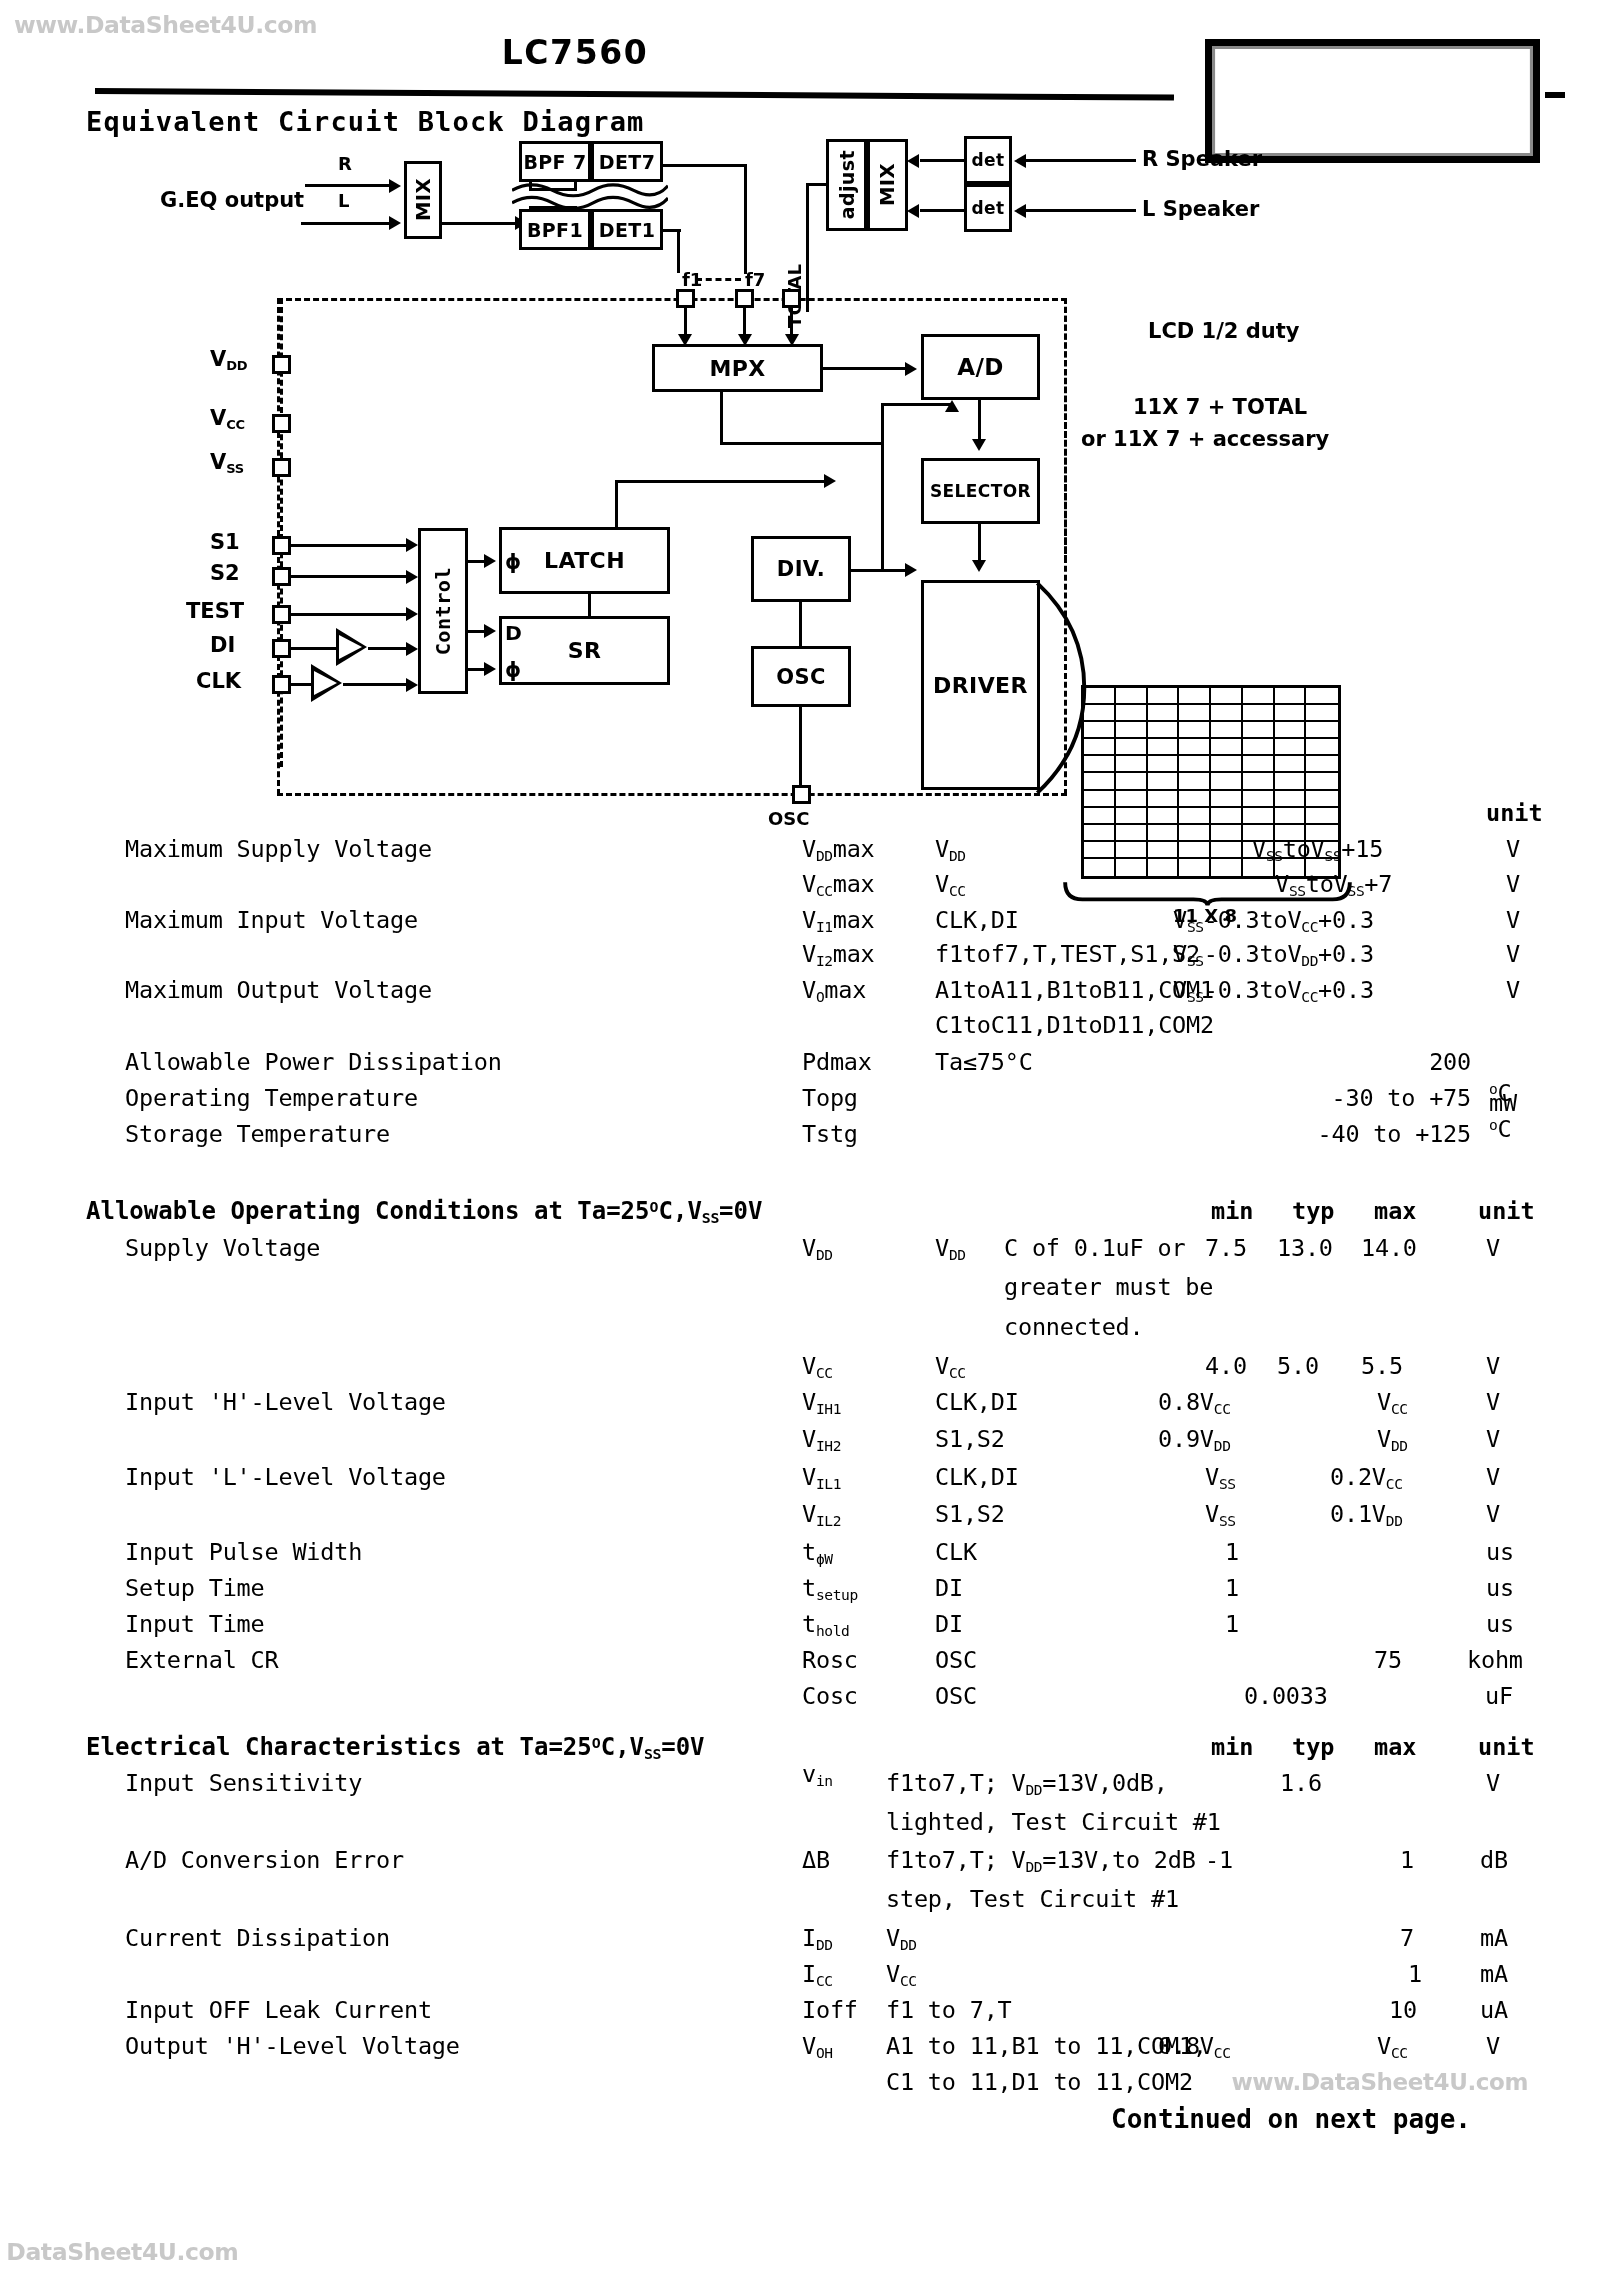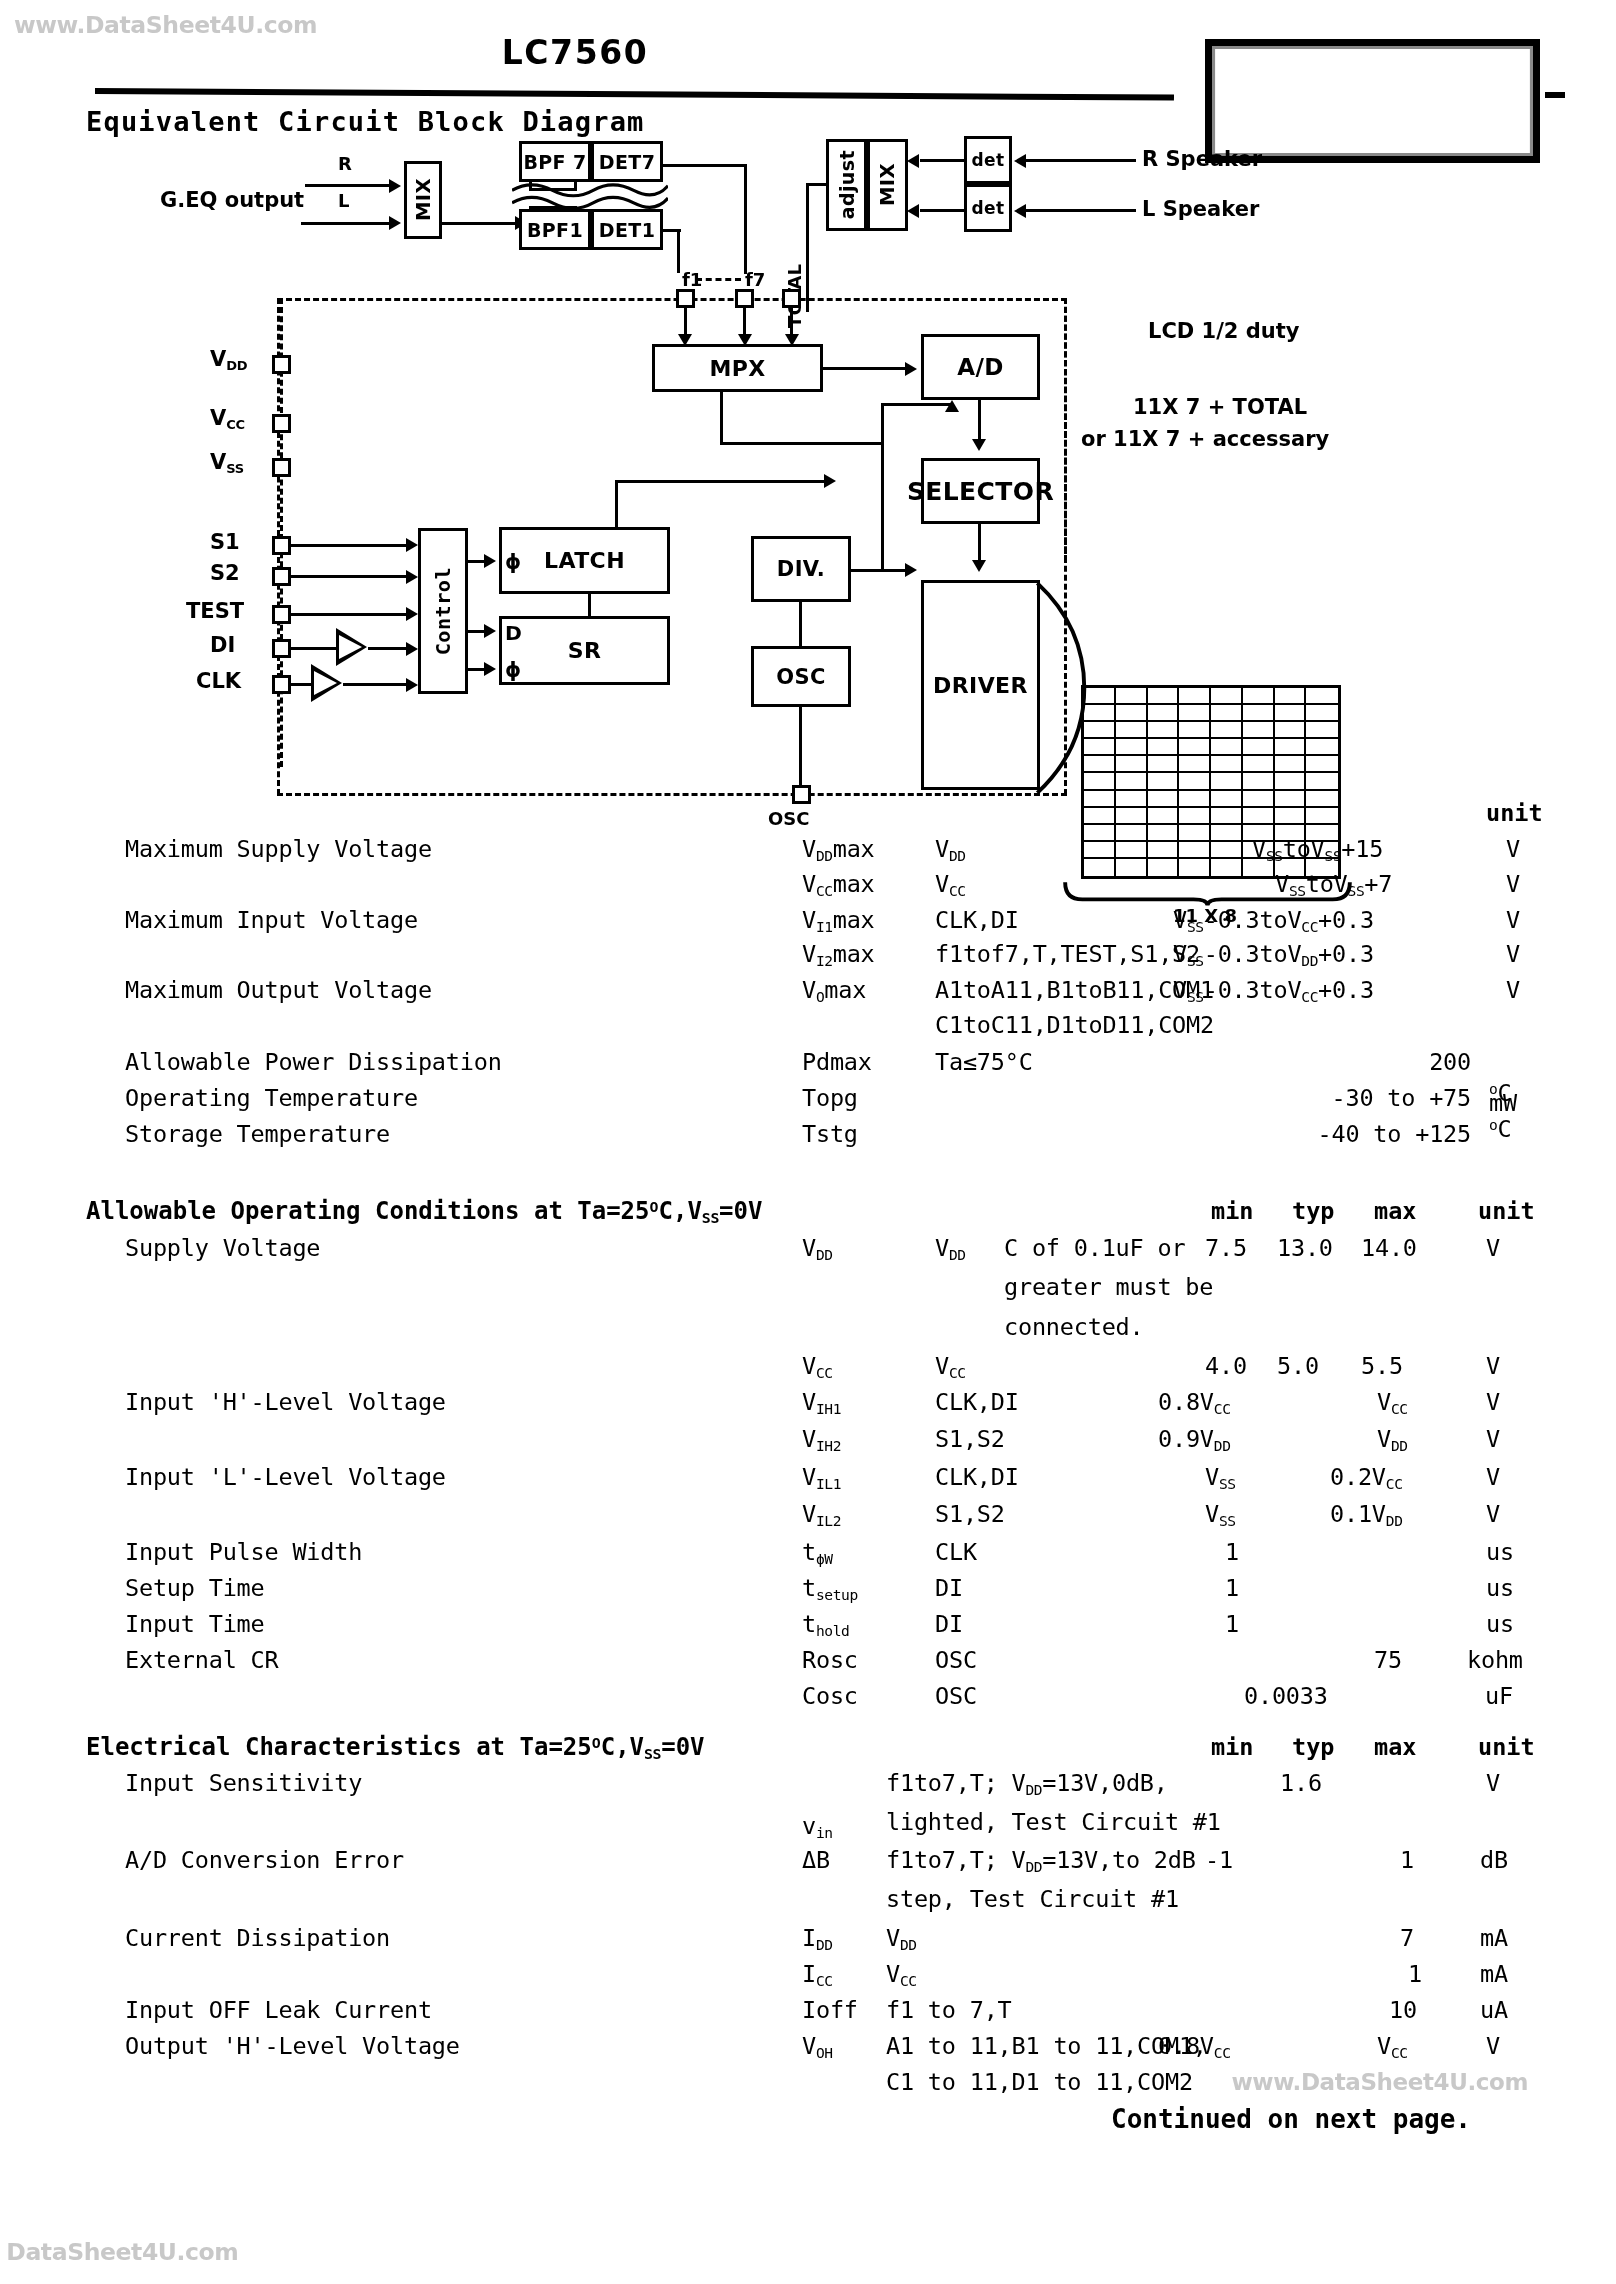--- a/index.html
+++ b/index.html
@@ -290,21 +290,21 @@
     </div>
     <div class="ln h" style="left:823px;top:222px;width:84px;"></div>
     <div class="arw r" style="left:905px;top:217px;"></div>
 
     <div class="ln v" style="left:720px;top:247px;height:53px;"></div>
     <div class="ln h" style="left:720px;top:297px;width:164px;"></div>
     <div class="ln v" style="left:881px;top:258px;height:41px;"></div>
     <div class="ln h" style="left:881px;top:258px;width:70px;"></div>
     <div class="arw u" style="left:945px;top:255px;"></div>
 
-    <div class="bx" style="left:921px;top:313px;width:119px;height:66px;font-size:25px;">
+    <div class="bx" style="left:921px;top:313px;width:119px;height:66px;font-size:17px;">
       <span>SELECTOR</span>
     </div>
     <div class="ln v" style="left:978px;top:255px;height:41px;"></div>
     <div class="arw d" style="left:972px;top:294px;"></div>
 
     <div class="bx" style="left:921px;top:435px;width:119px;height:210px;font-size:22px;">
       <span>DRIVER</span>
     </div>
     <div class="ln v" style="left:978px;top:379px;height:38px;"></div>
     <div class="arw d" style="left:972px;top:415px;"></div>
@@ -561,21 +561,21 @@
 
   <div class="tbl-head" style="left:86px;top:1733px;">
     <span>Electrical Characteristics at Ta=25</span><sup>O</sup><span>C,V</span><sub>SS</sub><span>=0V</span>
   </div>
   <div class="colhdr" style="left:1211px;top:1733px;">min</div>
   <div class="colhdr" style="left:1292px;top:1733px;">typ</div>
   <div class="colhdr" style="left:1374px;top:1733px;">max</div>
   <div class="colhdr" style="left:1478px;top:1733px;">unit</div>
 
   <div class="mono" style="left:125px;top:1769px;">Input Sensitivity</div>
-  <div class="mono" style="left:802px;top:1812px;">v<sub>in</sub></div>
+  <div class="mono" style="left:802px;top:1760px;">v<sub>in</sub></div>
   <div class="mono" style="left:886px;top:1769px;">f1to7,T; V<sub>DD</sub>=13V,0dB,</div>
   <div class="mono" style="left:1280px;top:1769px;">1.6</div>
   <div class="mono" style="left:1486px;top:1769px;">V</div>
 
   <div class="mono" style="left:886px;top:1808px;">lighted, Test Circuit #1</div>
 
   <div class="mono" style="left:125px;top:1846px;">A/D Conversion Error</div>
   <div class="mono" style="left:802px;top:1846px;">ΔB</div>
   <div class="mono" style="left:886px;top:1846px;">f1to7,T; V<sub>DD</sub>=13V,to 2dB</div>
   <div class="mono" style="left:1205px;top:1846px;">-1</div>

